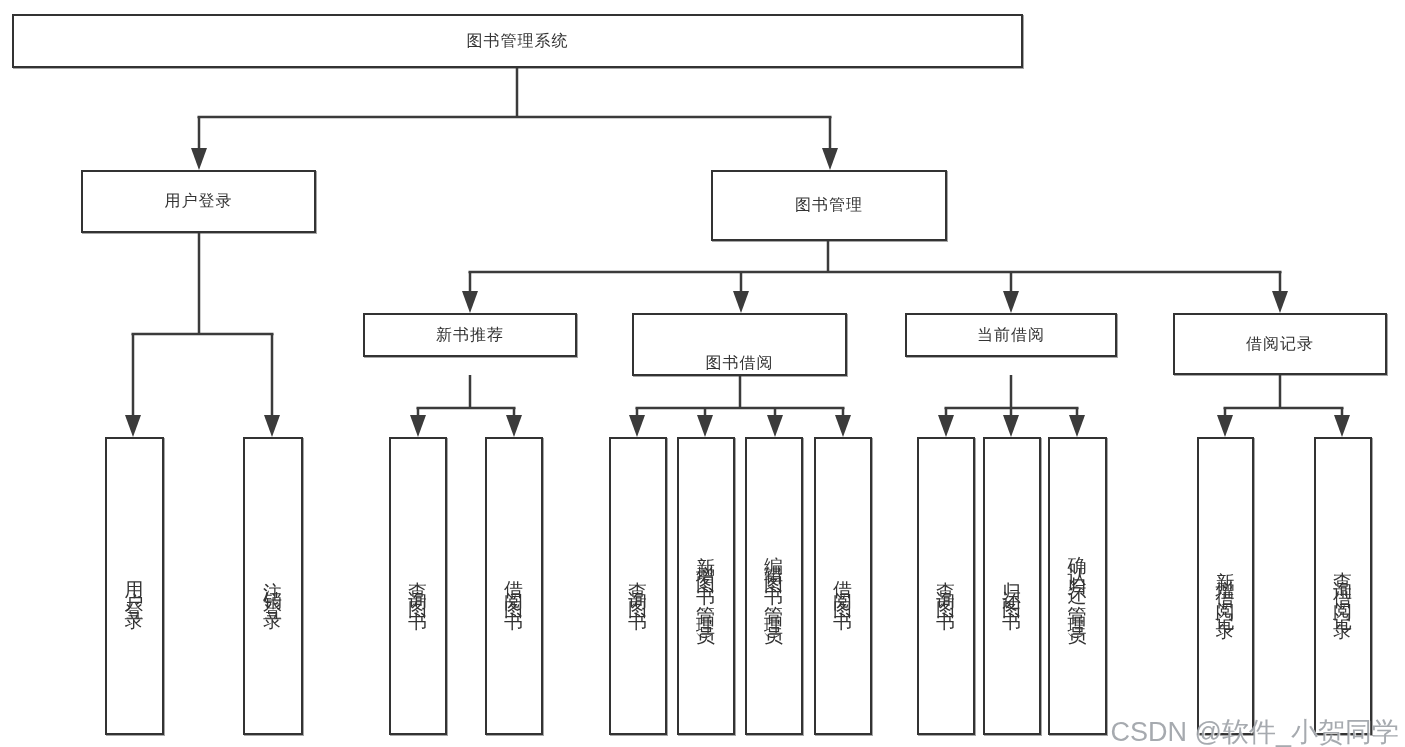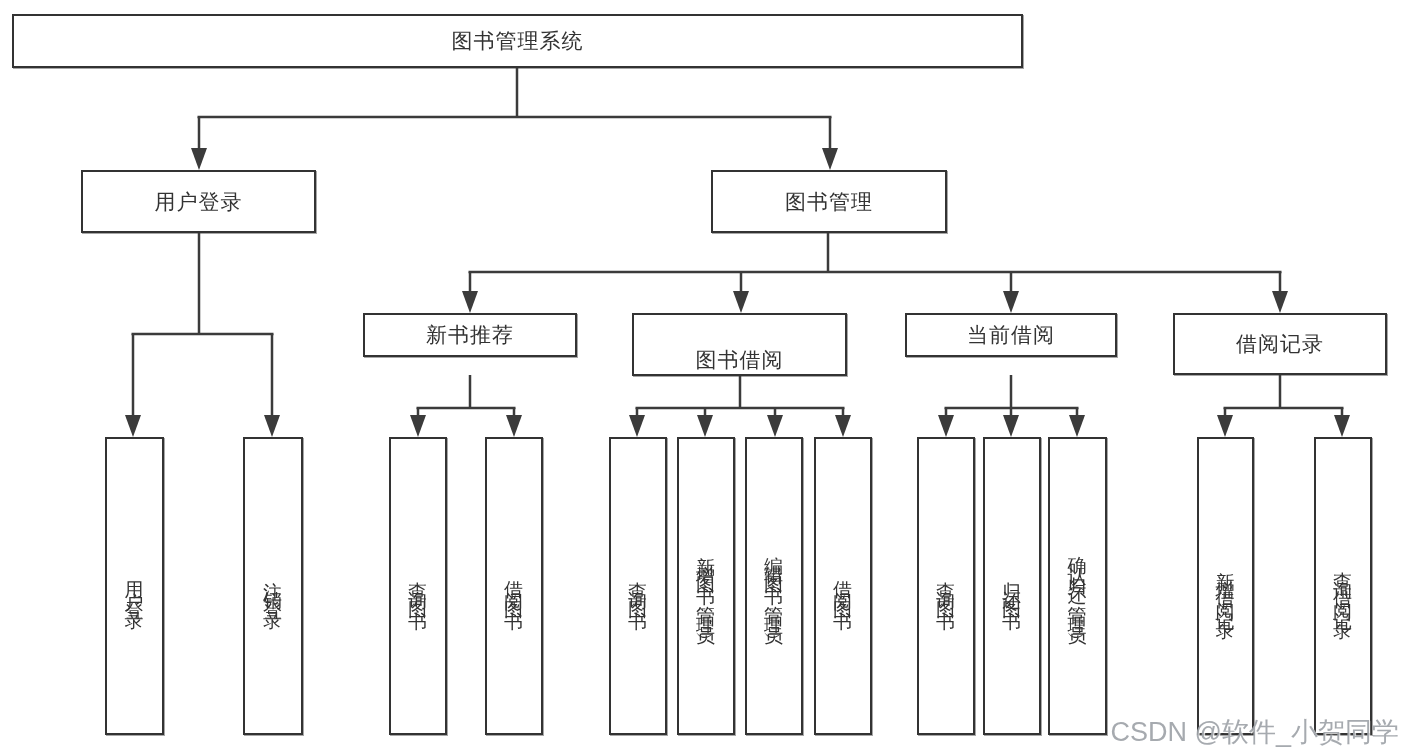--- a/index.html
+++ b/index.html
@@ -23,36 +23,36 @@
     background: #ffffff;
     border: 2px solid #333333;
     box-shadow: 1px 1px 0 rgba(60,60,60,0.45);
     display: flex;
     align-items: center;
     justify-content: center;
     color: #333333;
     z-index: 2;
   }
   .hlabel {
-    font-size: 21px;
+    font-size: 16px;
     letter-spacing: 1px;
     white-space: nowrap;
   }
   .vleaf .vlabel {
     writing-mode: vertical-rl;
     text-orientation: mixed;
     font-size: 19px;
     letter-spacing: 10px;
     line-height: 1;
     white-space: nowrap;
   }
   
   .n-root            { left: 12px;   top: 14px;  width: 1011px; height: 54px; }
   .n-user-login      { left: 81px;   top: 170px; width: 235px;  height: 63px; }
-  .n-book-mgmt       { left: 711px;  top: 170px; width: 236px;  height: 63px; }
+  .n-book-mgmt       { left: 711px;  top: 170px; width: 236px;  height: 71px; }
   .n-new-book-rec    { left: 363px;  top: 313px; width: 214px;  height: 44px; }
   .n-book-borrow     { left: 632px;  top: 313px; width: 215px;  height: 63px; align-items: flex-end; }
   .n-current-borrow  { left: 905px;  top: 313px; width: 212px;  height: 44px; }
   .n-borrow-records  { left: 1173px; top: 313px; width: 214px;  height: 62px; justify-content: center; }
   .vleaf             { top: 437px; height: 298px; }
   .l-user-login      { left: 105px;  width: 59px; }
   .l-logout          { left: 243px;  width: 60px; }
   .l-query-book-1    { left: 389px;  width: 58px; }
   .l-borrow-book-1   { left: 485px;  width: 58px; }
   .l-query-book-2    { left: 609px;  width: 58px; }

